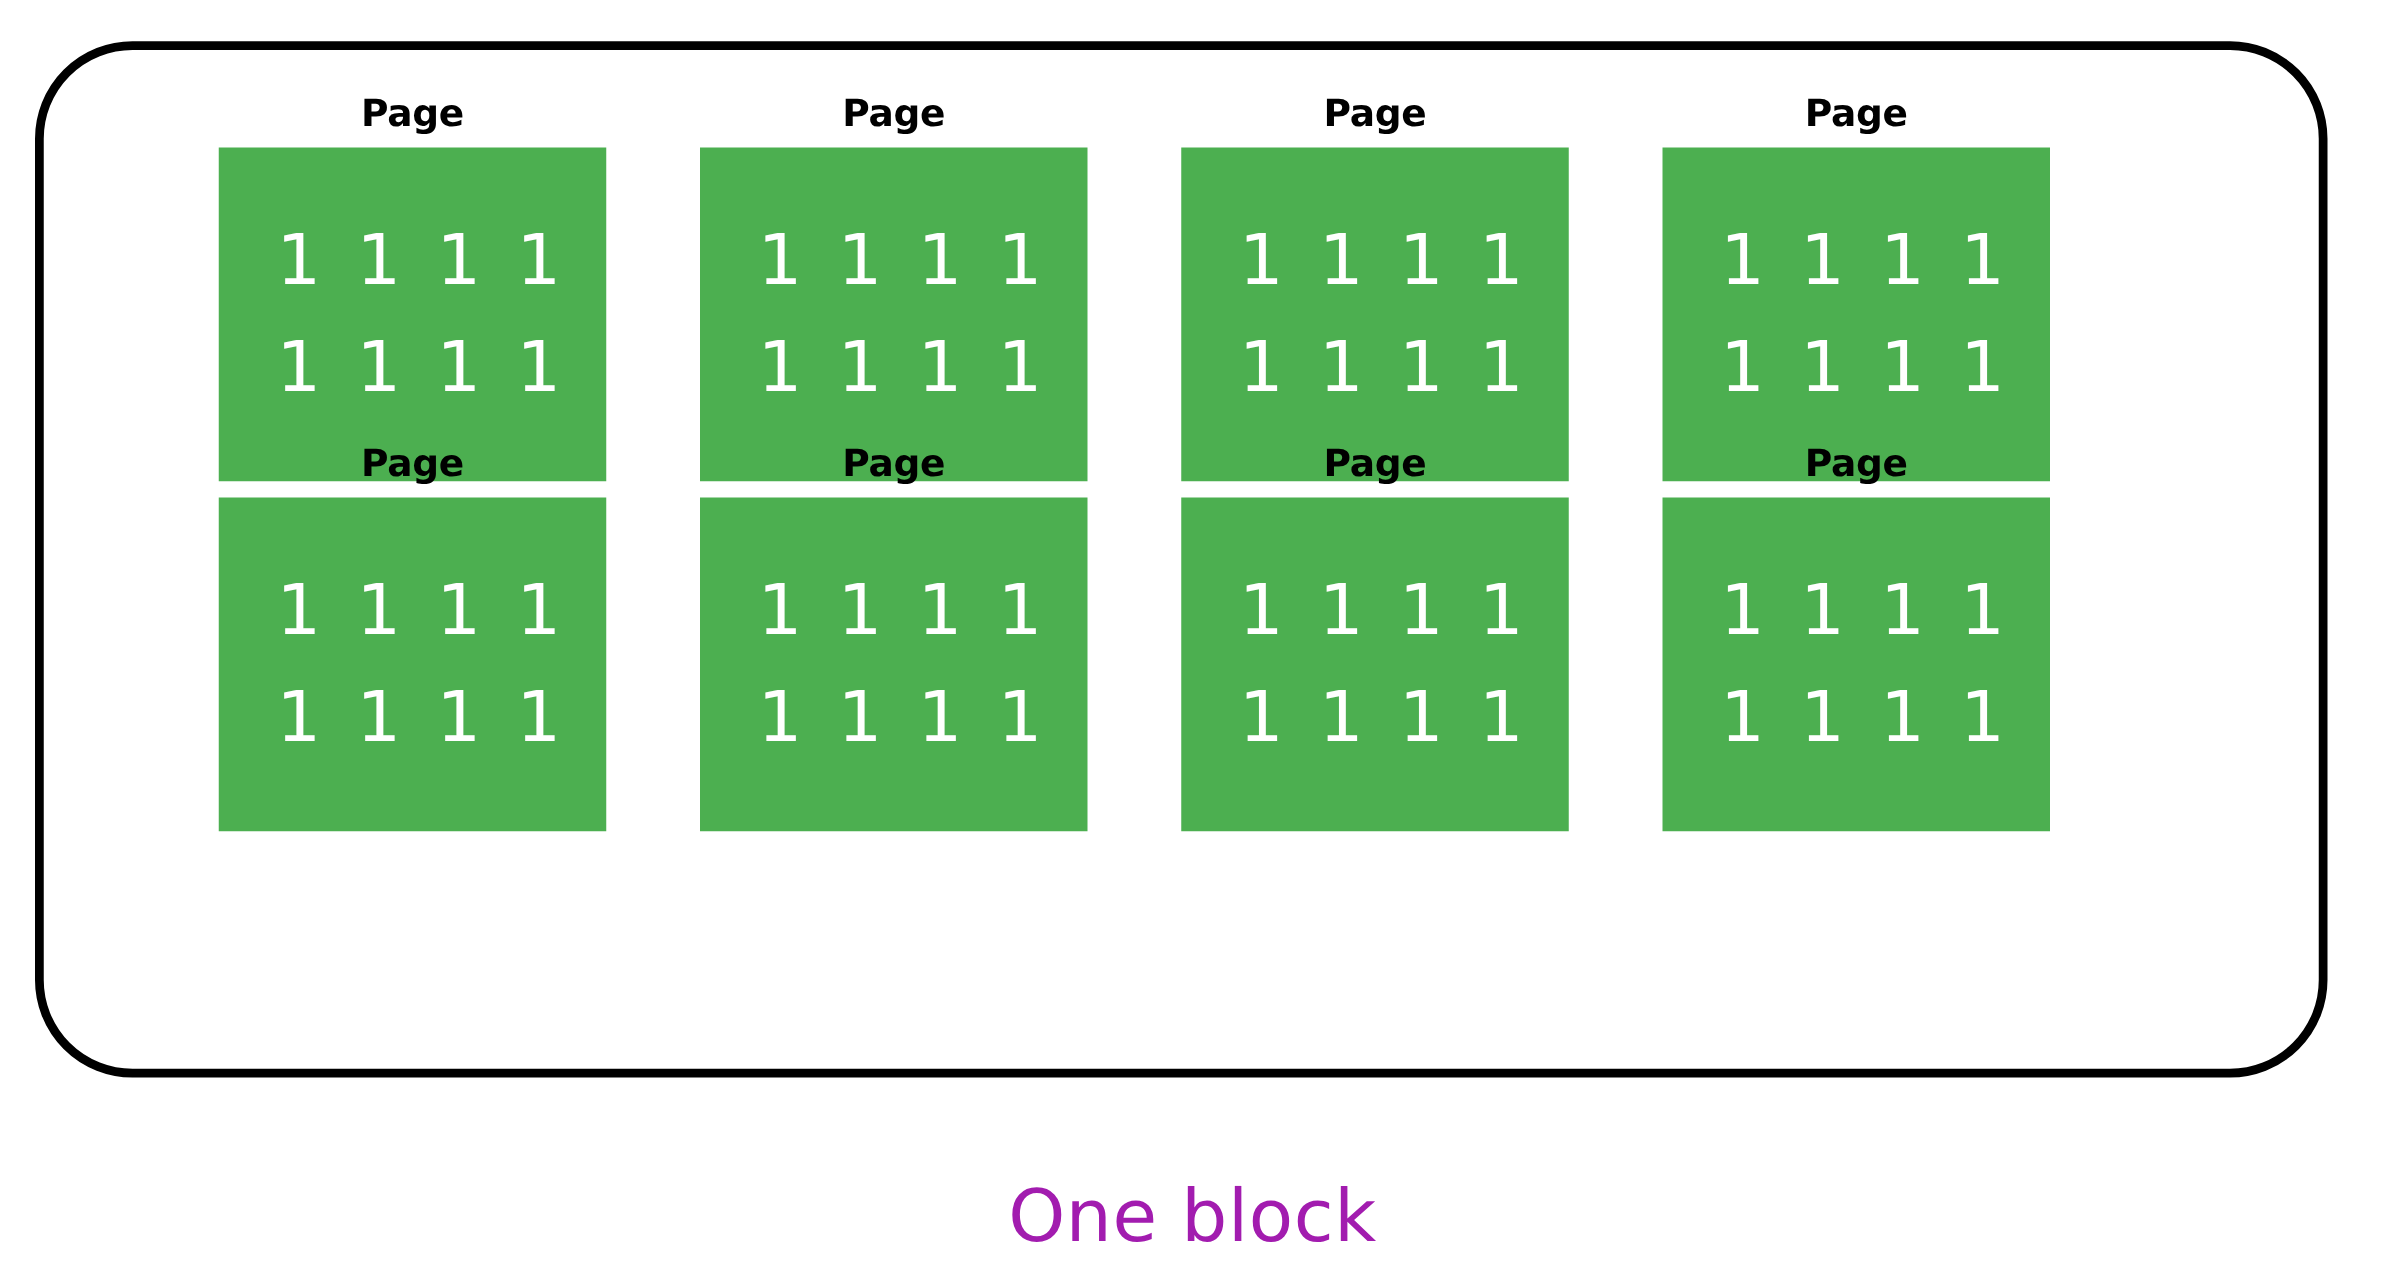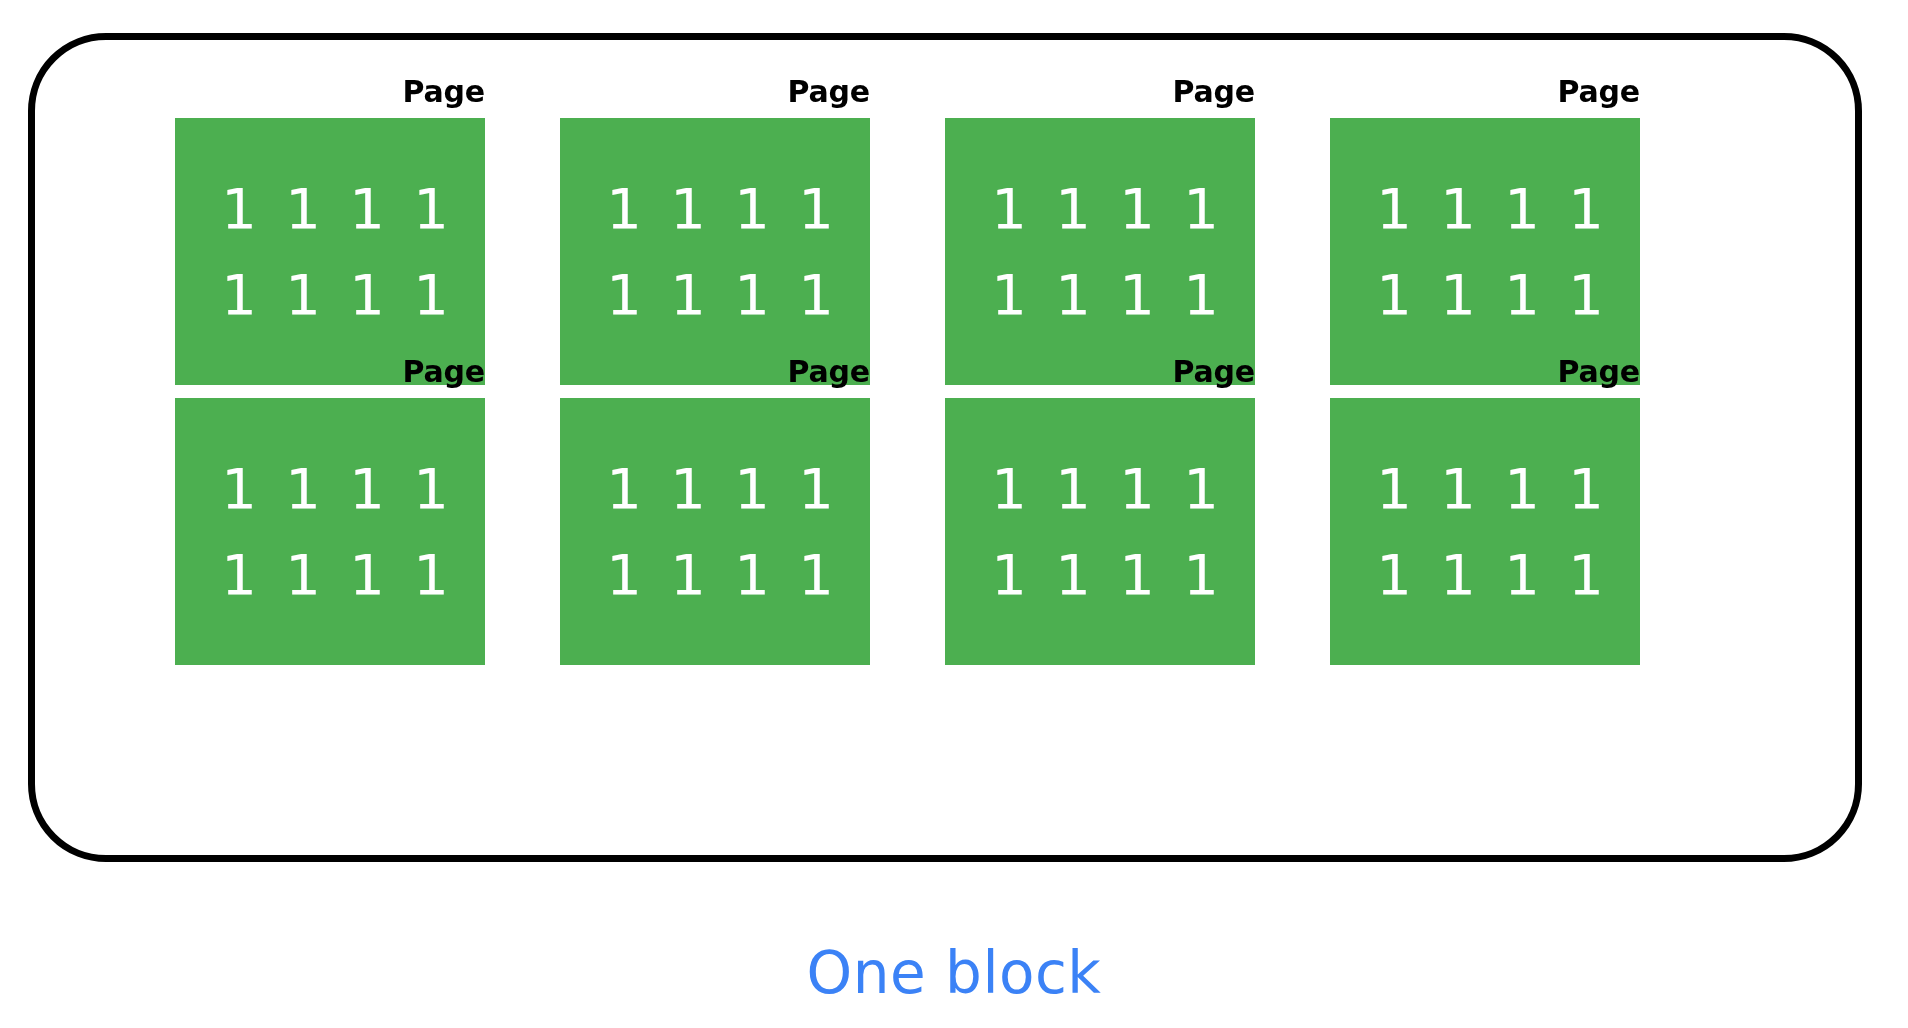--- a/index.html
+++ b/index.html
@@ -46,21 +46,21 @@
   }
 
   .page-cell {
     position: absolute;
     width: 310px;
   }
 
   .page-label {
     display: block;
     width: 310px;
-    text-align: right;
+    text-align: center;
     font-family: "DejaVu Sans", "Liberation Sans", sans-serif;
     font-size: 30px;
     font-weight: 700;
     color: #000000;
     line-height: 34px;
     letter-spacing: -0.2px;
     white-space: nowrap;
   }
 
   .page-square {
@@ -97,21 +97,21 @@
   
   .caption {
     position: absolute;
     left: 0;
     top: 940px;
     width: 1908px;
     text-align: center;
     font-family: "DejaVu Sans", "Liberation Sans", sans-serif;
     font-size: 58px;
     font-weight: 400;
-    color: #3b82f6;
+    color: #a21caf;
     line-height: 66px;
     letter-spacing: 0.5px;
     white-space: nowrap;
   }
 </style>
 </head>
 <body>
 
 <div id="stage">
 

